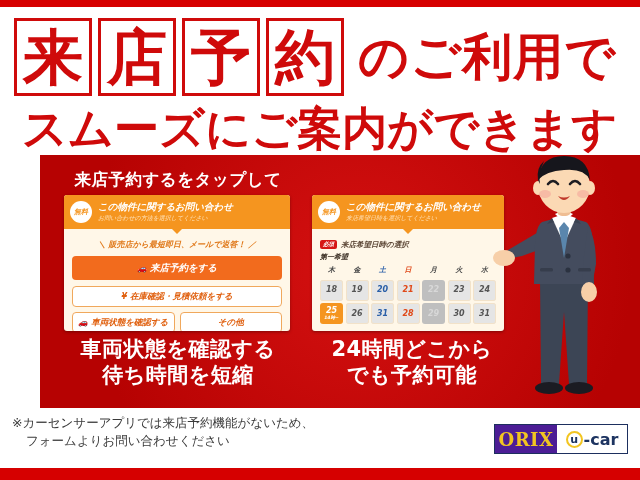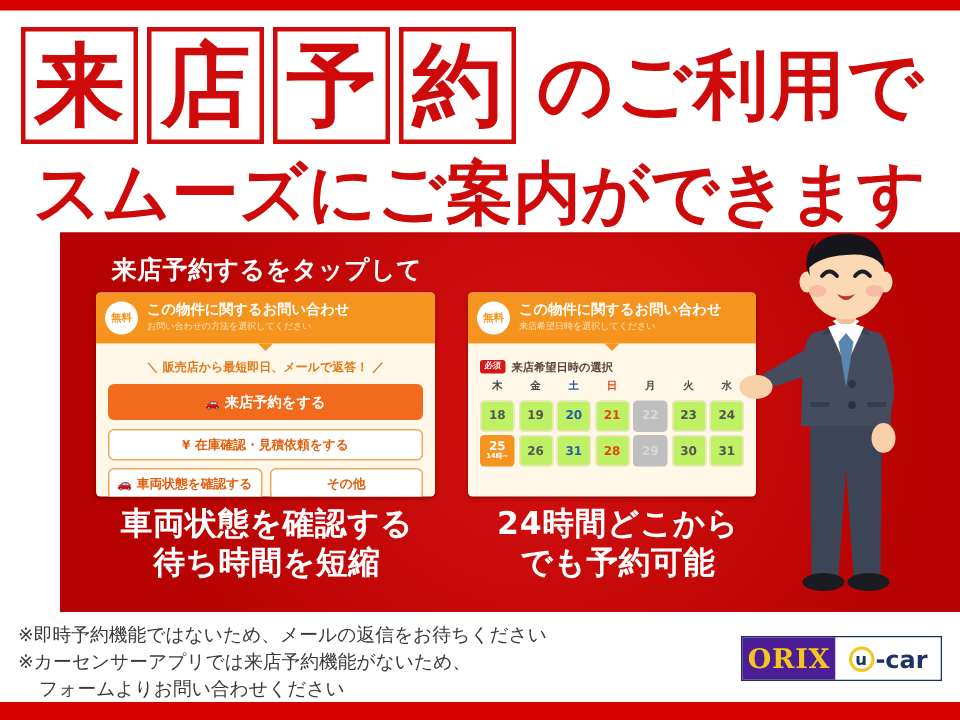--- a/index.html
+++ b/index.html
@@ -49,21 +49,21 @@
 
   .caption{
     position:absolute;color:#ffffff;font-size:21px;font-weight:bold;
     text-align:center;line-height:1.22;letter-spacing:0.5px;
   }
   .caption.left{left:8px;top:182px;width:260px;}
   .caption.right{left:262px;top:182px;width:220px;}
 
   
   .mock{position:absolute;background:#fff7e8;border-radius:3px;overflow:hidden;
-        box-shadow:0 1px 3px rgba(0,0,0,.35);}
+        box-shadow:0 1px 3px rgba(0,0,0,.35);font-style:italic;}
   .mock.left{left:24px;top:40px;width:226px;height:136px;}
   .mock.right{left:272px;top:40px;width:192px;height:136px;}
 
   .mock-head{
     position:relative;background:#f5951f;height:34px;
     display:flex;align-items:center;padding:0 6px;box-sizing:border-box;
   }
   .free-badge{
     width:22px;height:22px;border-radius:50%;background:#ffffff;
     color:#f5951f;font-size:7px;font-weight:bold;flex:0 0 auto;
@@ -107,21 +107,21 @@
   }
   .cal-label{color:#5a4433;font-size:7.5px;font-weight:bold;white-space:nowrap;}
   .cal-pref{color:#3a2d22;font-size:7px;font-weight:bold;margin:2px 0 3px;}
   .cal-grid{display:grid;grid-template-columns:repeat(7,1fr);gap:2.5px;}
   .dow{
     text-align:center;font-size:7px;font-weight:bold;color:#4a4a4a;padding-bottom:2px;
   }
   .dow.sun{color:#e04a1a;}
   .dow.sat{color:#2a5fa8;}
   .day{
-    background:#bef264;border-radius:3px;height:21px;
+    background:#e5e5e5;border-radius:3px;height:21px;
     display:flex;flex-direction:column;align-items:center;justify-content:center;
     font-size:8px;font-weight:bold;color:#555;box-shadow:0 0 0 1px #f2e2c9 inset;
   }
   .day.sun{color:#e04a1a;}
   .day.sat{color:#2a5fa8;}
   .day.off{background:#bfbfbf;color:#d8d8d8;box-shadow:none;}
   .day.sel{background:#f5951f;color:#fff;box-shadow:none;}
   .day .dnum{line-height:1;}
   .day .dsub{font-size:4.5px;line-height:1;margin-top:1px;}
 
@@ -214,20 +214,21 @@
           <div class="mh-main">この物件に関するお問い合わせ</div>
           <div class="mh-sub">来店希望日時を選択してください</div>
         </div>
         <div class="head-arrow"></div>
       </div>
       <div class="mock-body">
         <div class="cal-label-row">
           <span class="req-badge">必須</span>
           <span class="cal-label">来店希望日時の選択</span>
         </div>
+        <div class="cal-pref">第一希望</div>
         <div class="cal-grid" id="cal-grid">
             <div class="dow">木</div>
             <div class="dow">金</div>
             <div class="dow sat">土</div>
             <div class="dow sun">日</div>
             <div class="dow">月</div>
             <div class="dow">火</div>
             <div class="dow">水</div>
             <div class="day">
               <span class="dnum">18</span>
@@ -332,21 +333,20 @@
 
       <ellipse cx="53" cy="42" rx="6" ry="4" fill="#f6b0a0" opacity="0.75"></ellipse>
       <ellipse cx="91" cy="42" rx="6" ry="4" fill="#f6b0a0" opacity="0.75"></ellipse>
 
       <path d="M66 44 Q72 52 78 44 Q72 47 66 44 Z" fill="#c0392b"></path>
     </svg>
   </div>
 
   <div class="footer">
     <div class="notes">
-      <div>※即時予約機能ではないため、メールの返信をお待ちください</div>
       <div>※カーセンサーアプリでは来店予約機能がないため、</div>
       <div class="note-ind">フォームよりお問い合わせください</div>
     </div>
   </div>
 
   <div class="logo">
     <div class="logo-orix">ORIX</div>
     <div class="logo-ucar">
       <span class="u-circ">u</span>
         <span>-car</span>

